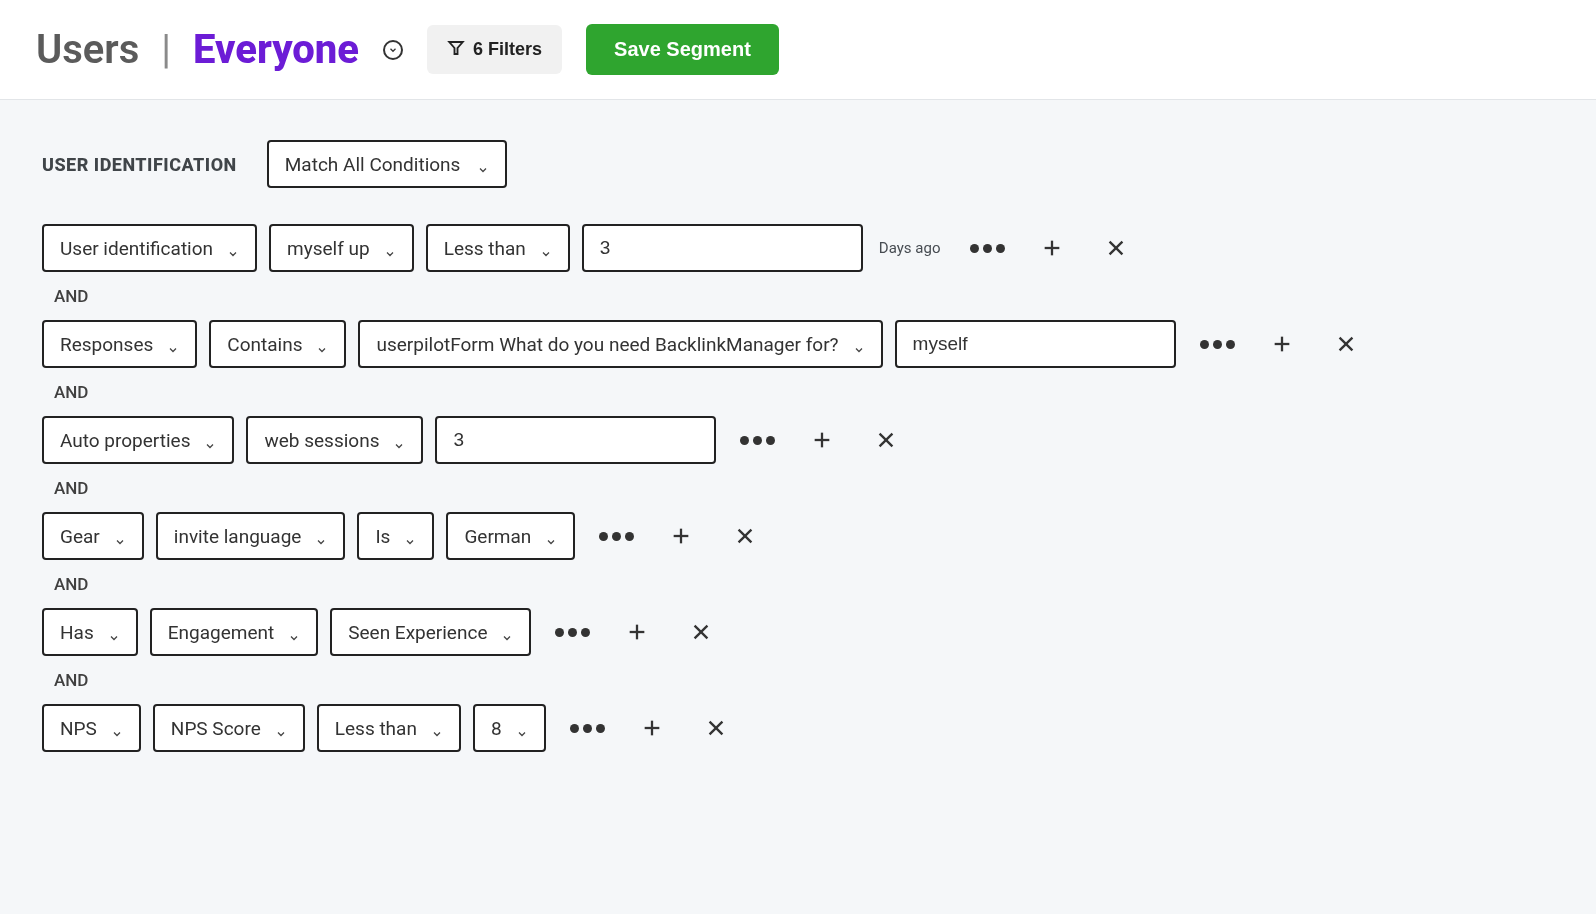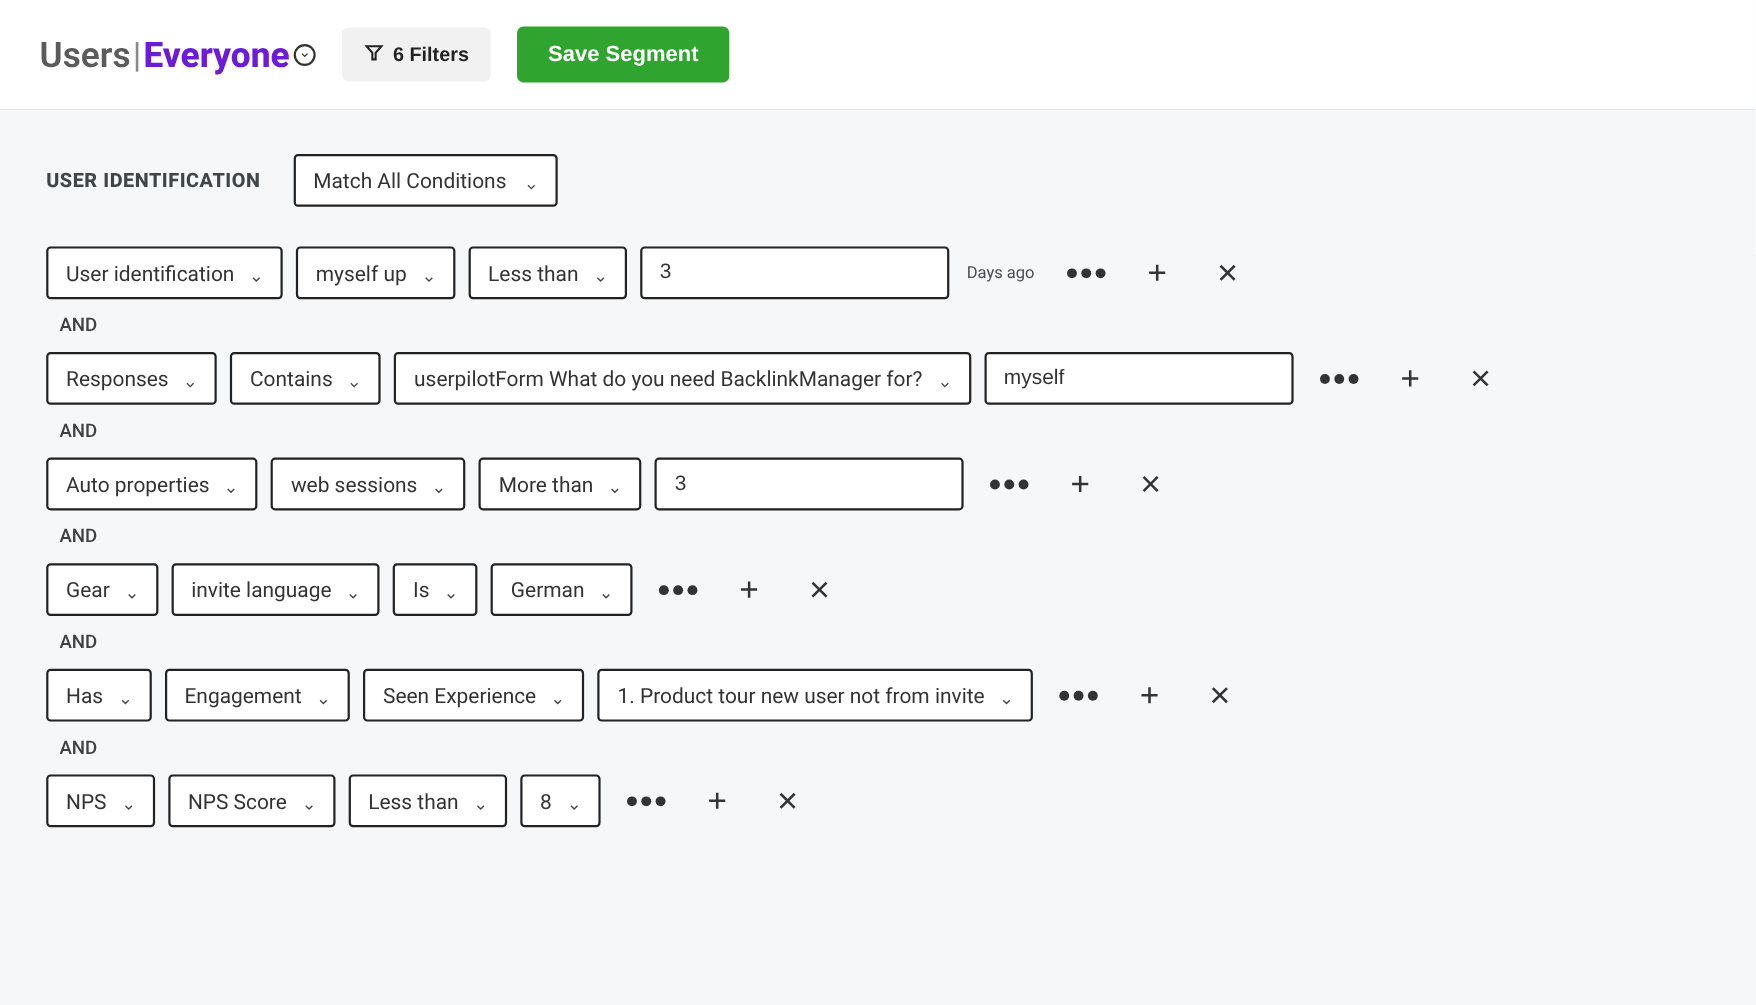--- a/index.html
+++ b/index.html
@@ -10,25 +10,25 @@
   }
   .header {
     display: flex;
     align-items: center;
     padding: 24px 36px;
     gap: 24px;
     border-bottom: 1px solid #e2e5e8;
     background: #fff;
   }
   .title {
-    font-size: 32px;
+    font-size: 40px;
     font-weight: 700;
     display: flex;
     align-items: center;
-    gap: 0;
+    gap: 20px;
   }
   .title-users { color: #5b5b5b; font-weight: 600; }
   .title-pipe { color: #8a8a8a; margin: 0 2px; font-weight: 400;}
   .title-segment { color: #6c1cd6; font-weight: 800; }
   .chevron-circle {
     display: inline-flex;
     align-items: center;
     justify-content: center;
     width: 20px; height: 20px;
     border: 2px solid #333;
@@ -269,26 +269,20 @@
           <span class="chev"><svg viewBox="0 0 24 24" fill="none" stroke-width="2.5">
               <polyline points="6 9 12 15 18 9"></polyline>
             </svg></span>
         </div>
         <div class="select">
           <span>web sessions</span>
           <span class="chev"><svg viewBox="0 0 24 24" fill="none" stroke-width="2.5">
               <polyline points="6 9 12 15 18 9"></polyline>
             </svg></span>
         </div>
-        <div class="select">
-          <span>More than</span>
-          <span class="chev"><svg viewBox="0 0 24 24" fill="none" stroke-width="2.5">
-              <polyline points="6 9 12 15 18 9"></polyline>
-            </svg></span>
-        </div>
         <input class="text-input" value="3" style="">
         <span class="dots">
           <span class="dot"></span>
           <span class="dot"></span>
           <span class="dot"></span>
         </span>
         <span class="icon-btn">
           <svg viewBox="0 0 24 24" fill="none" stroke-width="2.5">
             <line x1="12" y1="4" x2="12" y2="20"></line>
             <line x1="4" y1="12" x2="20" y2="12"></line>
@@ -358,26 +352,20 @@
           <span class="chev"><svg viewBox="0 0 24 24" fill="none" stroke-width="2.5">
               <polyline points="6 9 12 15 18 9"></polyline>
             </svg></span>
         </div>
         <div class="select">
           <span>Seen Experience</span>
           <span class="chev"><svg viewBox="0 0 24 24" fill="none" stroke-width="2.5">
               <polyline points="6 9 12 15 18 9"></polyline>
             </svg></span>
         </div>
-        <div class="select" style="min-width: 320px;">
-          <span>1. Product tour new user not from invite</span>
-          <span class="chev"><svg viewBox="0 0 24 24" fill="none" stroke-width="2.5">
-              <polyline points="6 9 12 15 18 9"></polyline>
-            </svg></span>
-        </div>
         <span class="dots">
           <span class="dot"></span>
           <span class="dot"></span>
           <span class="dot"></span>
         </span>
         <span class="icon-btn">
           <svg viewBox="0 0 24 24" fill="none" stroke-width="2.5">
             <line x1="12" y1="4" x2="12" y2="20"></line>
             <line x1="4" y1="12" x2="20" y2="12"></line>
           </svg>

